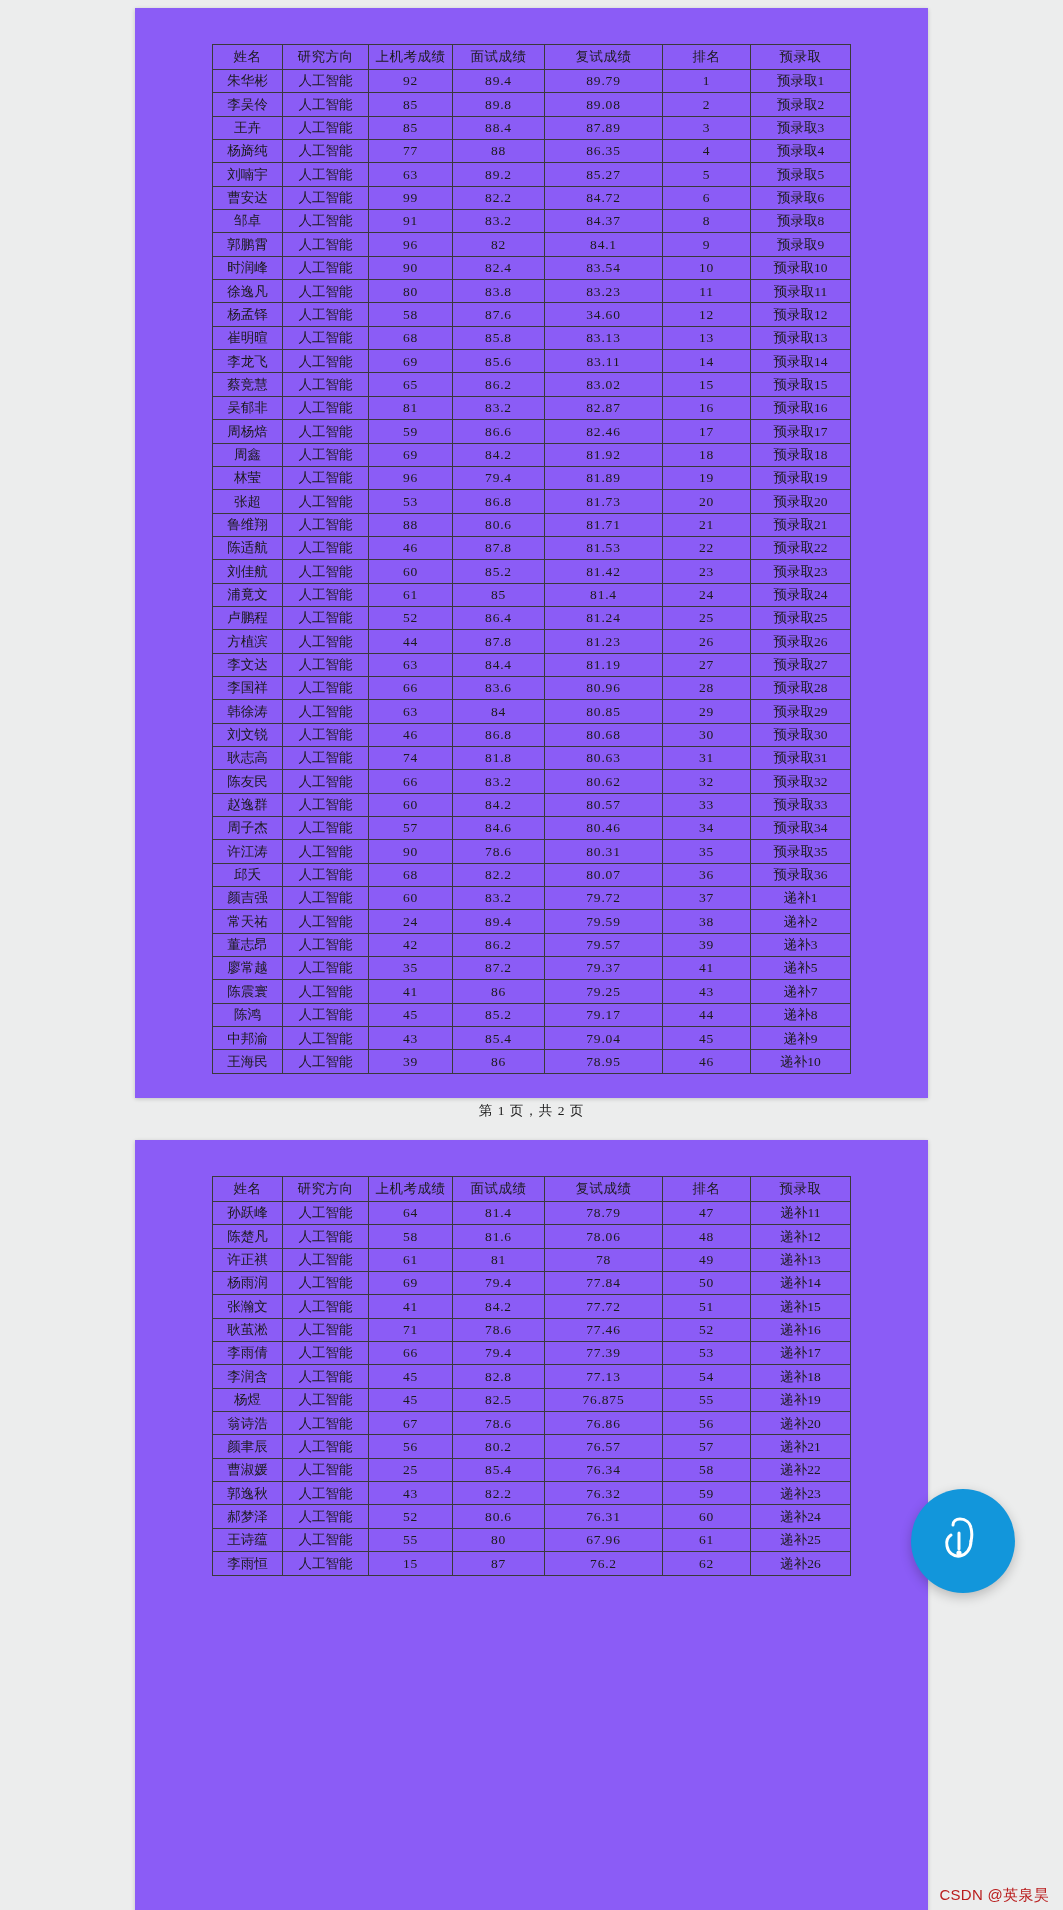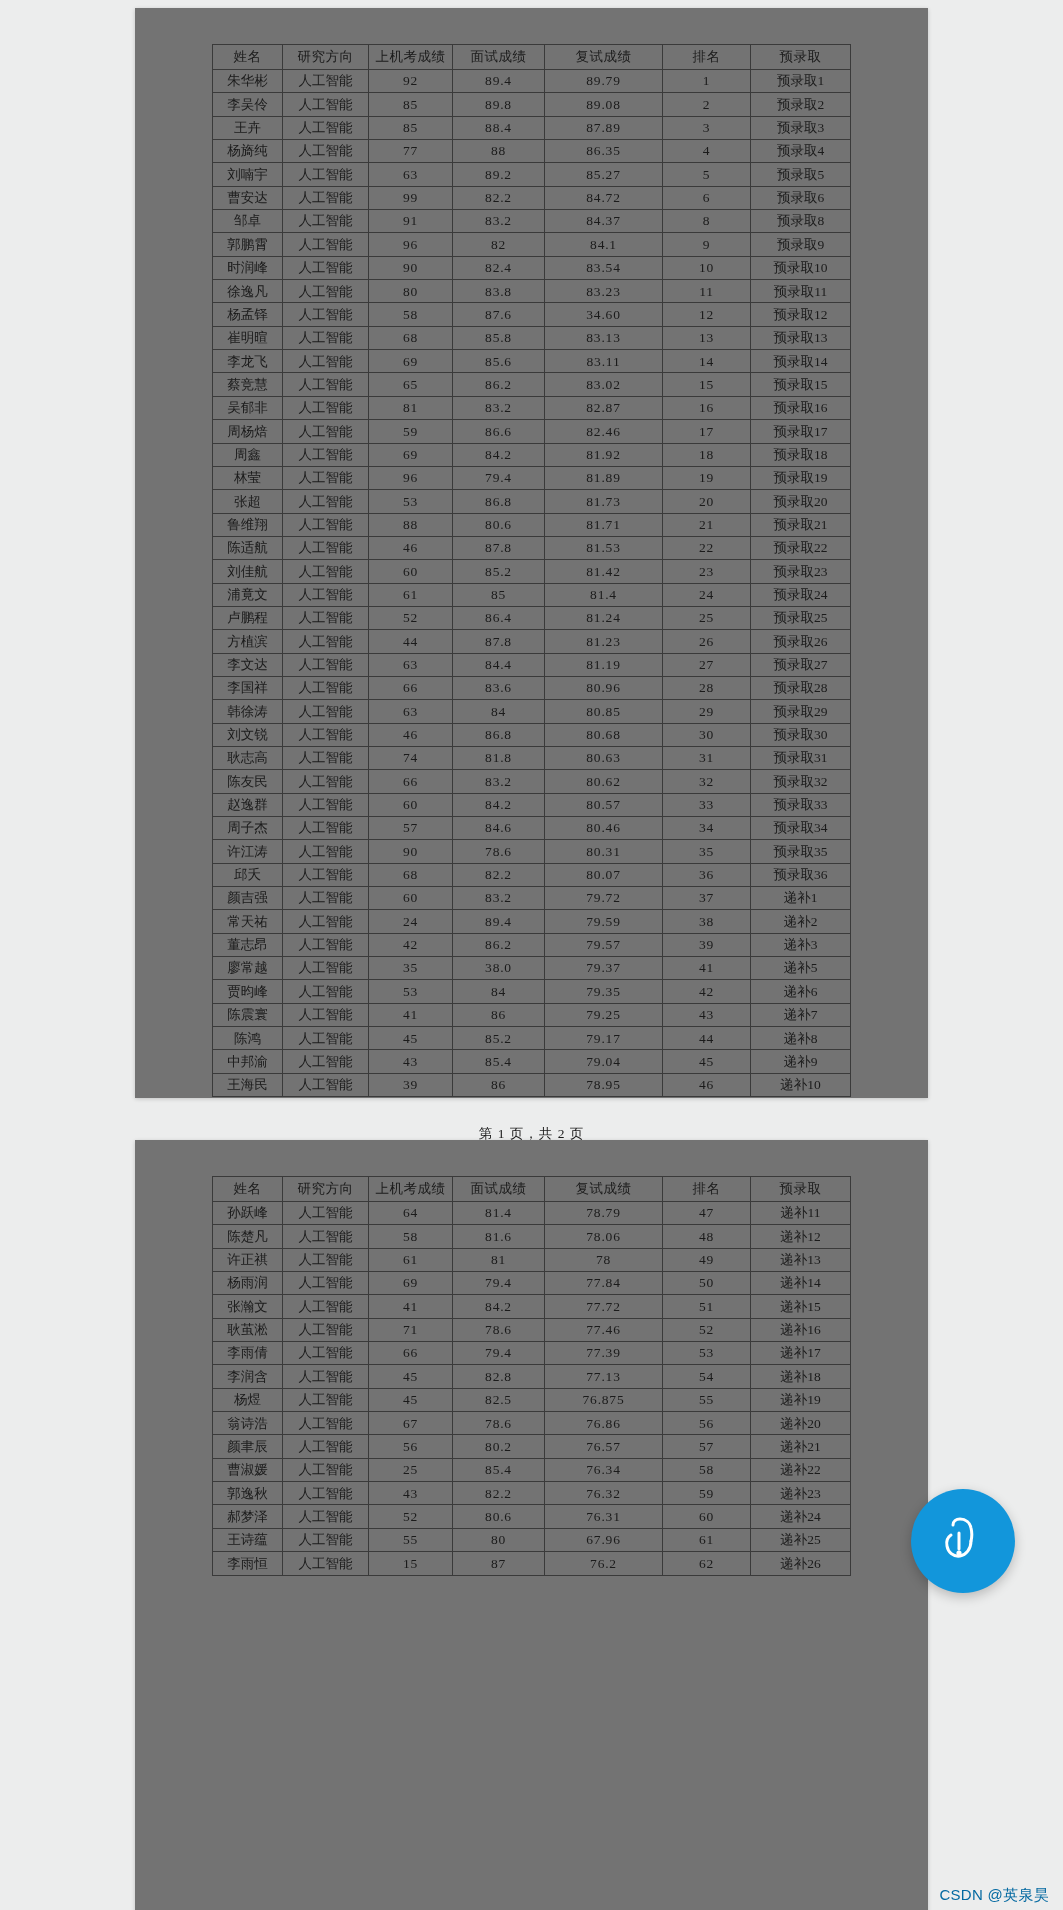--- a/index.html
+++ b/index.html
@@ -12,21 +12,21 @@
     position: relative;
     width: 1063px;
     min-height: 1910px;
     background: #eceded;
     overflow: hidden;
   }
   .page {
     position: relative;
     margin: 0 auto;
     width: 793px;
-    background: #737373;
+    background: #8b5cf6;
     box-shadow: 0 1px 4px rgba(0,0,0,0.18);
     box-sizing: border-box;
     padding: 36px 0 28px 0;
   }
   #page-1 { margin-top: 8px; height: 1090px; }
   #page-2 { margin-top: 42px; min-height: 775px; }
 
   .table-wrap {
     display: flex;
     justify-content: center;
@@ -90,21 +90,21 @@
   }
   #fab svg { display:block; }
 
   
   #watermark {
     position: absolute;
     right: 14px;
     bottom: 10px;
     font-family: "Liberation Sans", sans-serif;
     font-size: 15px;
-    color: #0369a1;
+    color: #b91c1c;
     letter-spacing: 0.3px;
   }
 </style>
 </head>
 <body>
 
 <div id="viewport">
 
   <div class="page" id="page-1">
     <div class="table-wrap">
@@ -469,33 +469,24 @@
               <td class="num-cell">42</td>
               <td class="num-cell">86.2</td>
               <td class="num-cell">79.57</td>
               <td class="num-cell">39</td>
               <td>递补3</td>
             </tr>
             <tr>
               <td>廖常越</td>
               <td>人工智能</td>
               <td class="num-cell">35</td>
-              <td class="num-cell">38.0</td>
+              <td class="num-cell">87.2</td>
               <td class="num-cell">79.37</td>
               <td class="num-cell">41</td>
               <td>递补5</td>
-            </tr>
-            <tr>
-              <td>贾昀峰</td>
-              <td>人工智能</td>
-              <td class="num-cell">53</td>
-              <td class="num-cell">84</td>
-              <td class="num-cell">79.35</td>
-              <td class="num-cell">42</td>
-              <td>递补6</td>
             </tr>
             <tr>
               <td>陈震寰</td>
               <td>人工智能</td>
               <td class="num-cell">41</td>
               <td class="num-cell">86</td>
               <td class="num-cell">79.25</td>
               <td class="num-cell">43</td>
               <td>递补7</td>
             </tr>

